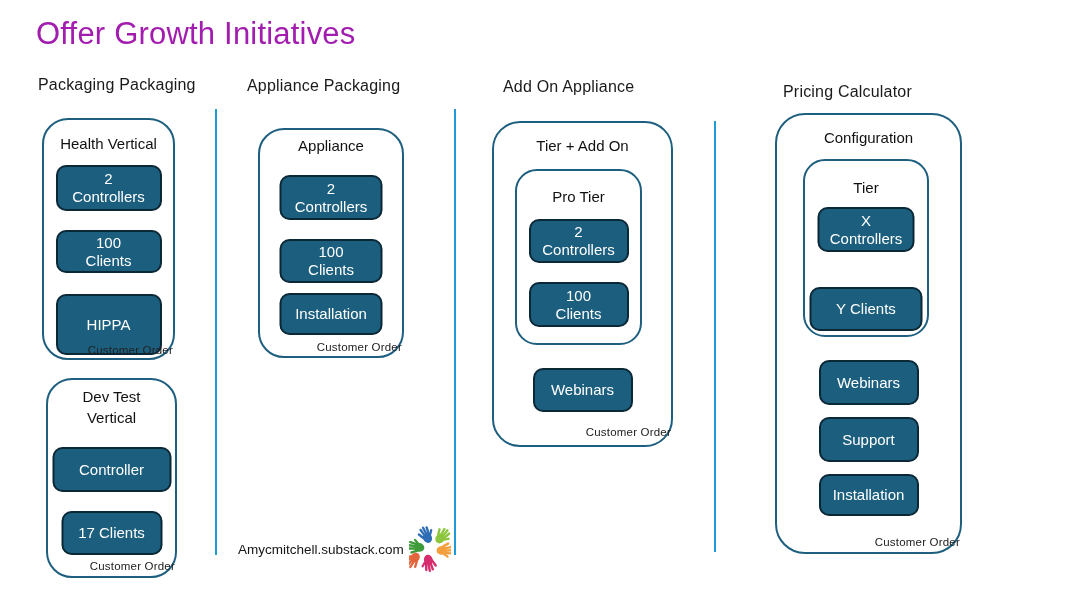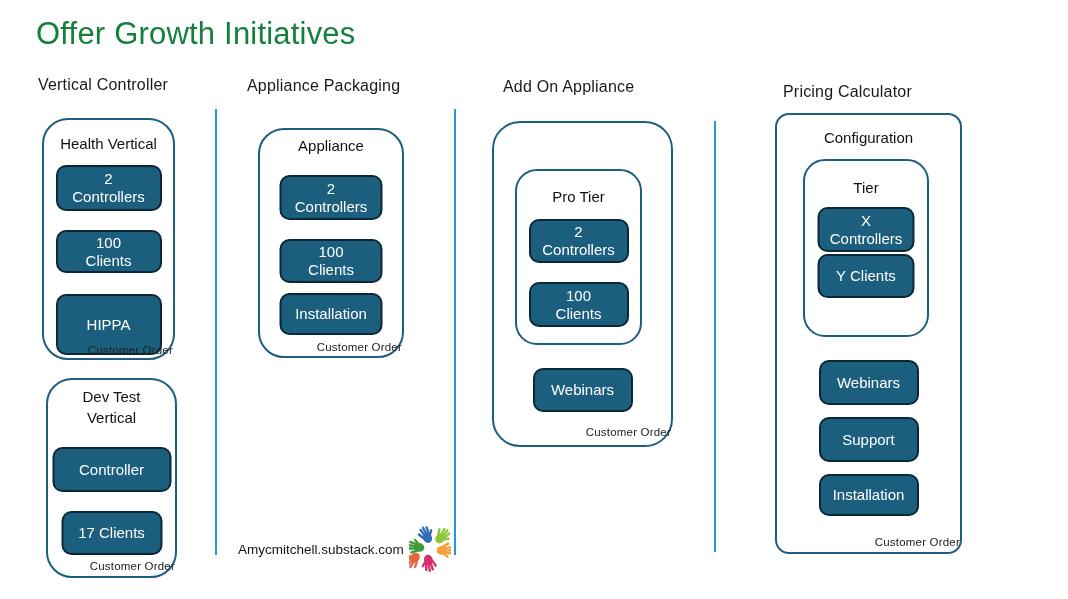--- a/index.html
+++ b/index.html
@@ -7,21 +7,21 @@
     position:relative;
     width:1068px;height:599px;
     background:#ffffff;
     font-family:"Liberation Sans", sans-serif;
     color:#141414;
     overflow:hidden;
   }
   .title{
     position:absolute;left:36px;top:16px;
     font-size:31px;font-weight:400;letter-spacing:0.2px;
-    margin:0;color:#15803d;
+    margin:0;color:#a21caf;
   }
   .hdr{
     position:absolute;
     font-size:16px;color:#1a1a1a;letter-spacing:0.2px;
     white-space:nowrap;
   }
   .divider{
     position:absolute;width:2px;background:#1E9BD7;
   }
   .container{
@@ -61,21 +61,21 @@
     position:absolute;left:409px;top:525px;width:42px;height:48px;
   }
 </style>
 </head>
 <body>
 
 <div class="canvas">
 
   <h1 class="title">Offer Growth Initiatives</h1>
 
-  <div class="hdr" style="left:38px;top:76px">Vertical Controller</div>
+  <div class="hdr" style="left:38px;top:76px">Packaging Packaging</div>
   <div class="hdr" style="left:247px;top:77px">Appliance Packaging</div>
   <div class="hdr" style="left:503px;top:78px">Add On Appliance</div>
   <div class="hdr" style="left:783px;top:83px">Pricing Calculator</div>
 
   <div class="divider" style="left:215px;top:109px;height:446px"></div>
   <div class="divider" style="left:454px;top:109px;height:446px"></div>
   <div class="divider" style="left:714px;top:121px;height:431px"></div>
 
   <div class="container" style="left:42px;top:118px;width:133px;height:242px">
     <div class="ctitle" style="top:13px">Health Vertical</div>
@@ -99,38 +99,39 @@
     <div class="ctitle" style="top:5px">Appliance</div>
     <div class="box" style="top:45px;width:103px;height:45px">2
 Controllers</div>
     <div class="box" style="top:109px;width:103px;height:44px">100
 Clients</div>
     <div class="box" style="top:163px;width:103px;height:42px">Installation</div>
     <div class="cfooter" style="top:211px">Customer Order</div>
   </div>
 
   <div class="container" style="left:492px;top:121px;width:181px;height:326px;border-radius:28px">
+    <div class="ctitle" style="top:12px">Tier + Add On</div>
     <div class="container inner" style="left:21px;top:46px;width:127px;height:176px">
       <div class="ctitle" style="top:15px">Pro Tier</div>
       <div class="box" style="top:48px;width:100px;height:44px">2
 Controllers</div>
       <div class="box" style="top:111px;width:100px;height:45px">100
 Clients</div>
     </div>
     <div class="box" style="top:245px;width:100px;height:44px">Webinars</div>
     <div class="cfooter" style="top:303px">Customer Order</div>
   </div>
 
-  <div class="container" style="left:775px;top:113px;width:187px;height:441px;border-radius:14px">
+  <div class="container" style="left:775px;top:113px;width:187px;height:441px;border-radius:30px">
     <div class="ctitle" style="top:12px">Configuration</div>
     <div class="container inner" style="left:26px;top:44px;width:126px;height:178px">
       <div class="ctitle" style="top:16px">Tier</div>
       <div class="box" style="top:46px;width:97px;height:45px">X
 Controllers</div>
-      <div class="box" style="top:93px;width:97px;height:44px">Y Clients</div>
+      <div class="box" style="top:126px;width:113px;height:44px">Y Clients</div>
     </div>
     <div class="box" style="top:245px;width:100px;height:45px">Webinars</div>
     <div class="box" style="top:302px;width:100px;height:45px">Support</div>
     <div class="box" style="top:359px;width:100px;height:42px">Installation</div>
     <div class="cfooter" style="top:421px">Customer Order</div>
   </div>
 
   <div class="substack">Amycmitchell.substack.com</div>
 
   <svg class="hands" viewBox="0 0 42 48" xmlns="http://www.w3.org/2000/svg">

